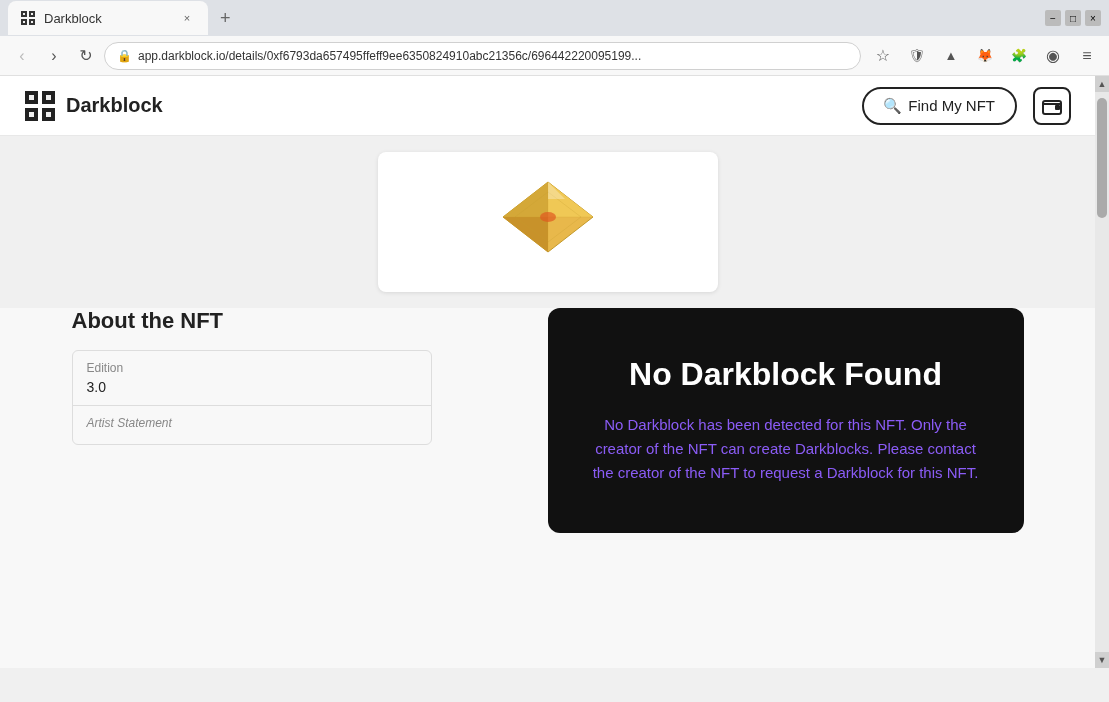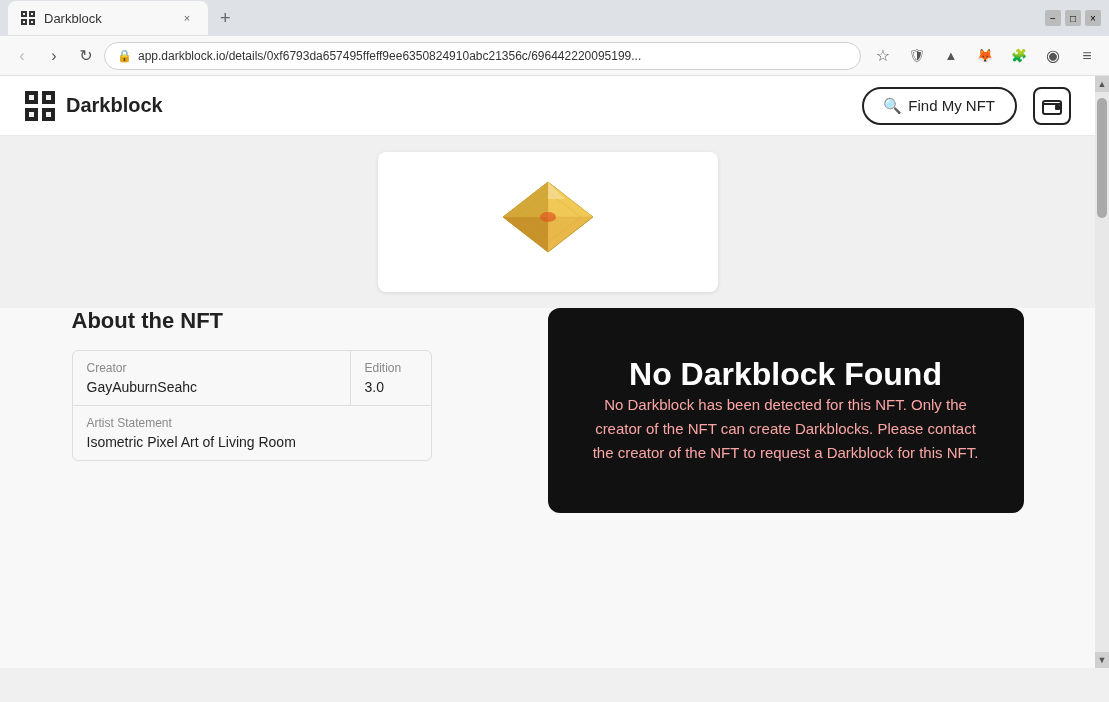--- a/index.html
+++ b/index.html
@@ -56,25 +56,25 @@
     .section-title { font-size: 22px; font-weight: 700; color: #222; margin-bottom: 16px; }
     .nft-table { border: 1px solid #ddd; border-radius: 6px; overflow: hidden; width: 100%; max-width: 360px; }
     .table-row { display: flex; border-bottom: 1px solid #ddd; }
     .table-row:last-child { border-bottom: none; }
     .table-cell { padding: 10px 14px; flex: 1; border-right: 1px solid #ddd; }
     .table-cell:last-child { border-right: none; }
     .table-cell.narrow { flex: 0 0 80px; }
     .cell-label { font-size: 12px; color: #888; margin-bottom: 4px; }
     .cell-value { font-size: 14px; color: #222; }
     .full-row { border-bottom: none; }
-    .full-row .table-cell { width: 100%; flex: none; border-right: none; }
+    .full-row .table-cell { width: 100%; flex: none; border-right: none; font-style: italic; }
 
     .darkblock-box { background: #111; border-radius: 12px; padding: 48px 40px; color: #fff; text-align: center; }
-    .darkblock-title { font-size: 32px; font-weight: 800; }
-    .darkblock-text { font-size: 15px; color: #fca5a5; line-height: 1.6; }
+    .darkblock-title { font-size: 32px; font-weight: 800; margin-bottom: 20px; }
+    .darkblock-text { font-size: 15px; color: #8b5cf6; line-height: 1.6; }
 
     
     .scrollbar { width: 14px; background: #e0e0e0; display: flex; flex-direction: column; align-items: center; }
     .scrollbar-thumb { width: 10px; background: #aaa; border-radius: 5px; margin: 2px; cursor: pointer; }
     .scroll-btn { width: 14px; height: 14px; background: #d0d0d0; display: flex; align-items: center; justify-content: center; font-size: 9px; color: #555; cursor: pointer; }
 
     
     .pixel-art { display: block; }
   </style>
 </head>
@@ -188,34 +188,29 @@
 
 
 
       <div class="two-col">
 
         <div class="about-section">
           <h2 class="section-title">About the NFT</h2>
           <div class="nft-table">
 
             <div class="table-row">
-              <div class="table-cell">
-                <div class="cell-label">Creator</div>
-                <div class="cell-value">GayAuburnSeahc</div>
-              </div>
               <div class="table-cell narrow">
                 <div class="cell-label">Edition</div>
                 <div class="cell-value">3.0</div>
               </div>
             </div>
 
             <div class="table-row full-row">
               <div class="table-cell">
                 <div class="cell-label">Artist Statement</div>
-                <div class="cell-value">Isometric Pixel Art of Living Room</div>
               </div>
             </div>
           </div>
         </div>
 
         <div class="darkblock-box">
           <h2 class="darkblock-title">No Darkblock Found</h2>
           <p class="darkblock-text">No Darkblock has been detected for this NFT. Only the creator of the NFT can create Darkblocks. Please contact the creator of the NFT to request a Darkblock for this NFT.</p>
         </div>
 

